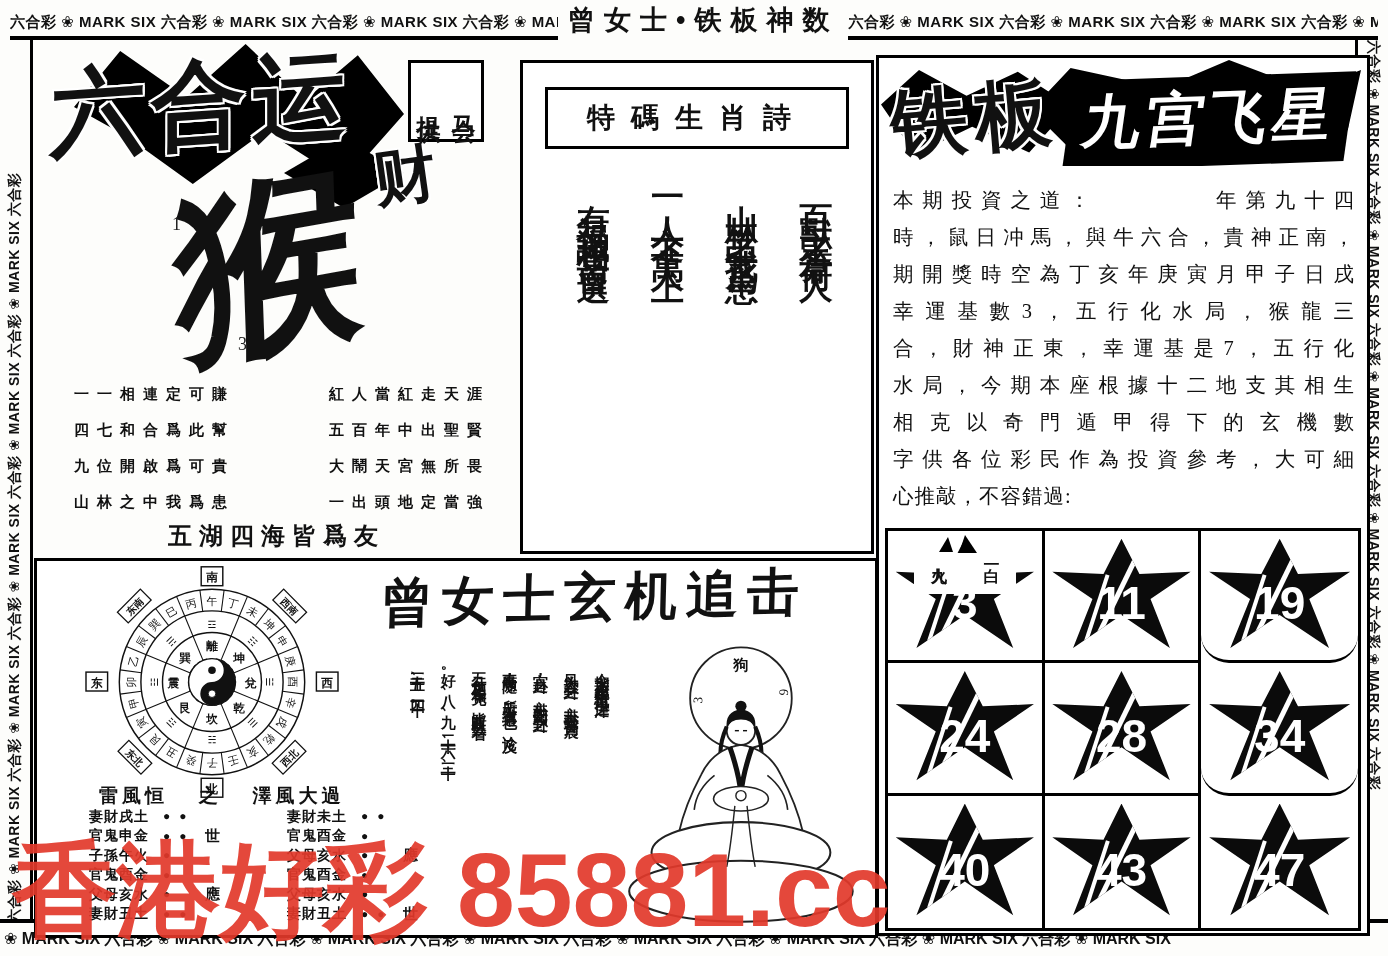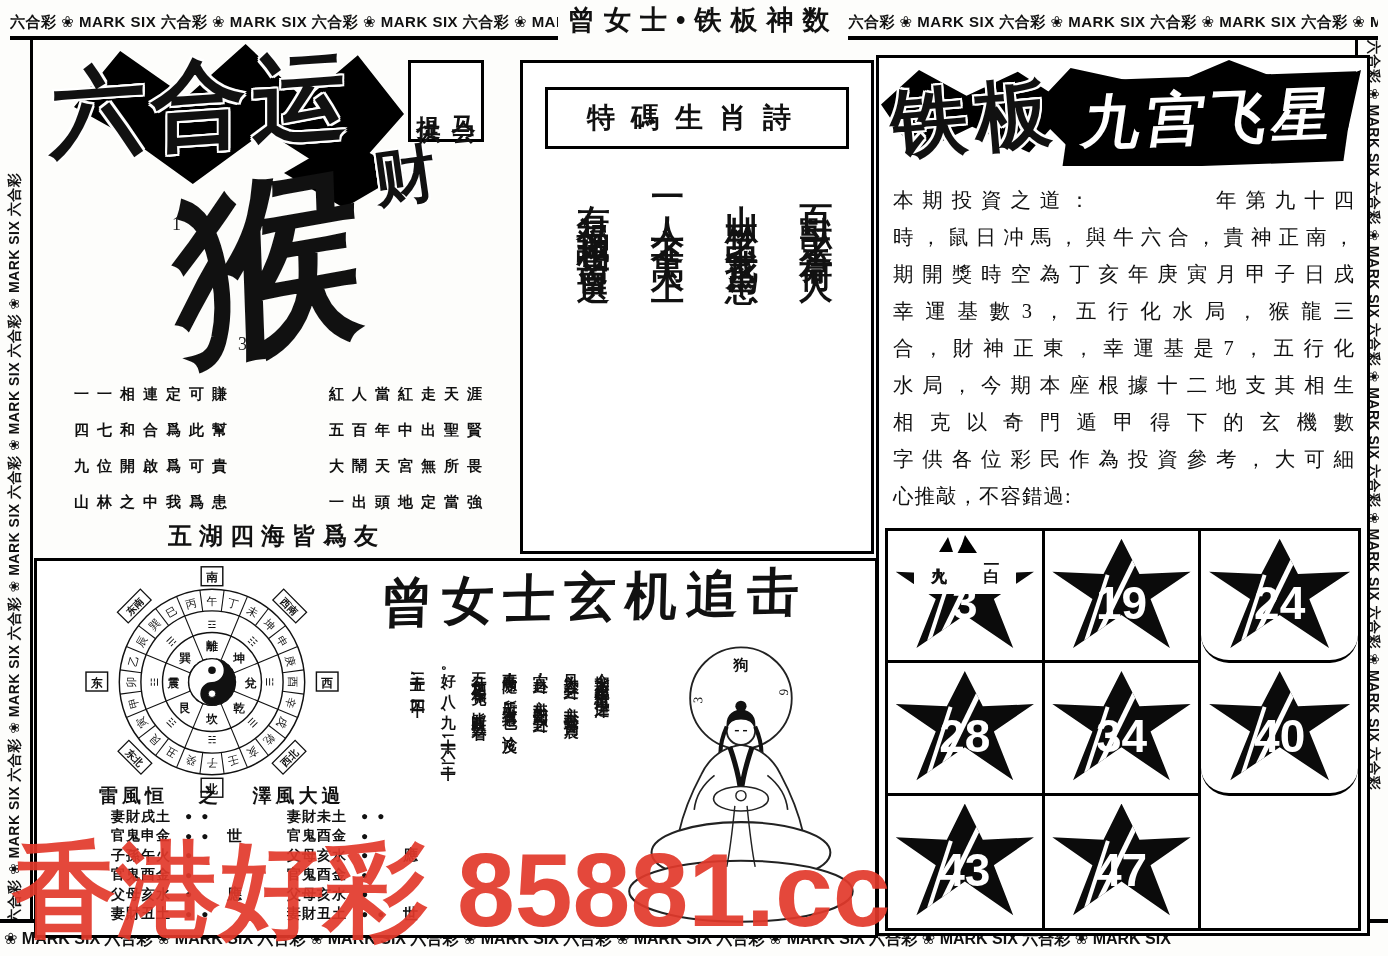--- a/index.html
+++ b/index.html
@@ -64,21 +64,21 @@
   .tri.t1{left:33%;top:5%;border-left:9px solid transparent;border-right:5px solid transparent;border-bottom:15px solid #000;}
   .tri.t2{left:46%;top:3%;border-left:6px solid transparent;border-right:12px solid transparent;border-bottom:18px solid #000;}
   
   #panel-bl{position:absolute;left:34px;top:558px;width:838px;height:374px;border:3px solid #000;background:#fff;overflow:hidden;}
   #mys-title{position:absolute;left:344px;top:2px;font-size:52px;font-weight:bold;letter-spacing:9px;transform:rotate(-1.5deg) skewX(-3deg);white-space:nowrap;}
   #wheel{position:absolute;left:22px;top:4px;}
   #wheel text{font-family:"Liberation Serif","DejaVu Serif",serif;}
   #hex-head{position:absolute;left:62px;top:222px;font-size:19px;font-weight:bold;letter-spacing:4px;}
   #hex-head .gap{display:inline-block;width:22px;}
   .hexcol{position:absolute;top:246px;}
-  #hexL{left:52px;margin-left:22px;}
+  #hexL{left:52px;}
   #hexR{left:216px;margin-left:34px;}
   .hexrow{display:flex;align-items:center;height:19.5px;}
   .hexrow .lab{width:74px;font-size:14px;font-weight:bold;letter-spacing:1px;}
   .hexrow .yao{width:42px;font-size:12px;letter-spacing:3px;}
   .hexrow .mk{width:22px;font-size:15px;font-weight:bold;}
   #vtext{position:absolute;left:356px;top:100px;width:224px;height:270px;writing-mode:vertical-rl;text-orientation:upright;}
   #vtext div{font-size:15px;font-weight:bold;letter-spacing:3px;line-height:2.05;}
   #deity{position:absolute;left:580px;top:72px;}
   
   #watermark{position:absolute;left:12px;top:822px;font-family:"Liberation Sans","DejaVu Sans",sans-serif;
@@ -165,20 +165,24 @@
       <div class="cell">
         <div class="star"></div>
         <div class="tri t1"></div>
         <div class="tri t2"></div>
         <div class="c0-label">
           <span>火九</span>
           <span>一白</span>
         </div>
         <div class="num">3</div>
       </div>
+      <div class="cell">
+          <div class="star"></div>
+          <div class="num">11</div>
+        </div>
       <div class="cell">
           <div class="star"></div>
           <div class="num">19</div>
         </div>
       <div class="cell">
           <div class="star"></div>
           <div class="num">24</div>
         </div>
       <div class="cell">
           <div class="star"></div>

